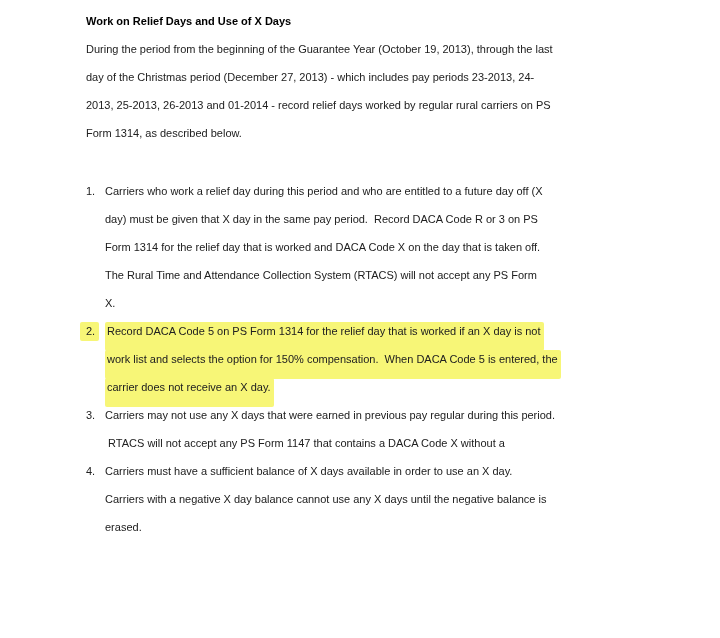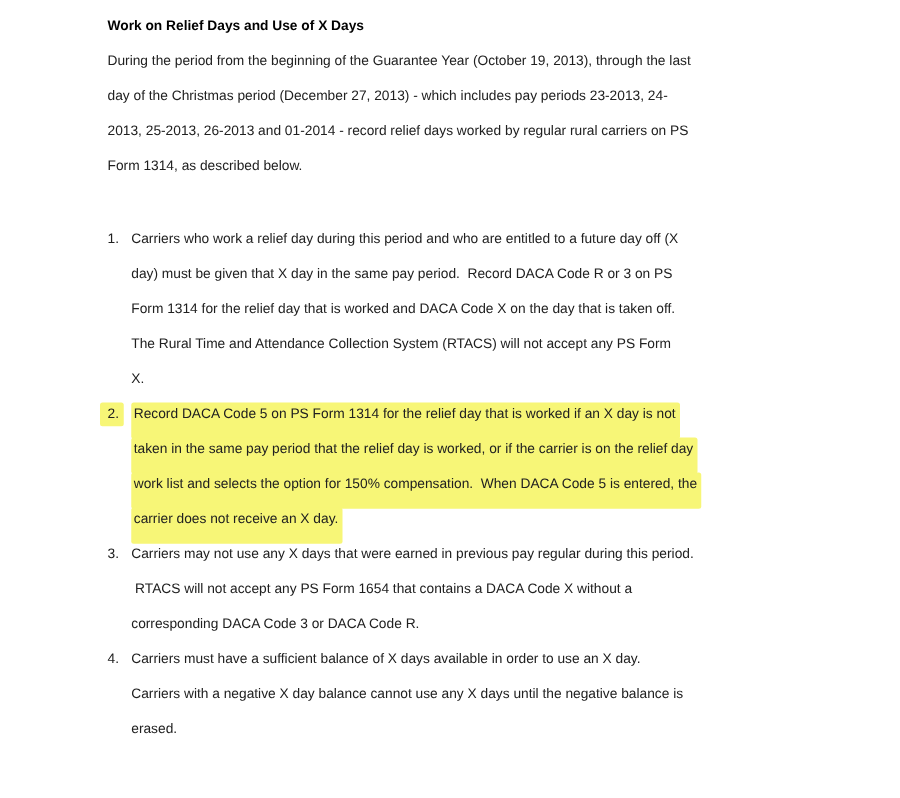--- a/index.html
+++ b/index.html
@@ -89,29 +89,27 @@
         <div class="num"><span>1.</span></div>
         <div class="line"><span>Carriers who work a relief day during this period and who are entitled to a future day off (X</span></div>
         <div class="line"><span>day) must be given that X day in the same pay period.  Record DACA Code R or 3 on PS</span></div>
         <div class="line"><span>Form 1314 for the relief day that is worked and DACA Code X on the day that is taken off.</span></div>
         <div class="line"><span>The Rural Time and Attendance Collection System (RTACS) will not accept any PS Form</span></div>
         <div class="line"><span>X.</span></div>
       </div>
       <div class="item">
         <div class="num"><span class="hl">2.</span></div>
         <div class="line"><span class="hl">Record DACA Code 5 on PS Form 1314 for the relief day that is worked if an X day is not</span></div>
-        <div class="line"><span class="hl">taken in the same pay period that the relief day is worked, or if the carrier is on the relief day</span></div>
         <div class="line"><span class="hl">work list and selects the option for 150% compensation.  When DACA Code 5 is entered, the</span></div>
         <div class="line"><span class="hl">carrier does not receive an X day.</span></div>
       </div>
       <div class="item">
         <div class="num"><span>3.</span></div>
         <div class="line"><span>Carriers may not use any X days that were earned in previous pay regular during this period.</span></div>
-        <div class="line"><span> RTACS will not accept any PS Form 1654 that contains a DACA Code X without a</span></div>
-        <div class="line"><span>corresponding DACA Code 3 or DACA Code R.</span></div>
+        <div class="line"><span> RTACS will not accept any PS Form 1147 that contains a DACA Code X without a</span></div>
       </div>
       <div class="item">
         <div class="num"><span>4.</span></div>
         <div class="line"><span>Carriers must have a sufficient balance of X days available in order to use an X day.</span></div>
         <div class="line"><span>Carriers with a negative X day balance cannot use any X days until the negative balance is</span></div>
         <div class="line"><span>erased.</span></div>
       </div>
     </div>
 
   <div class="markers">

